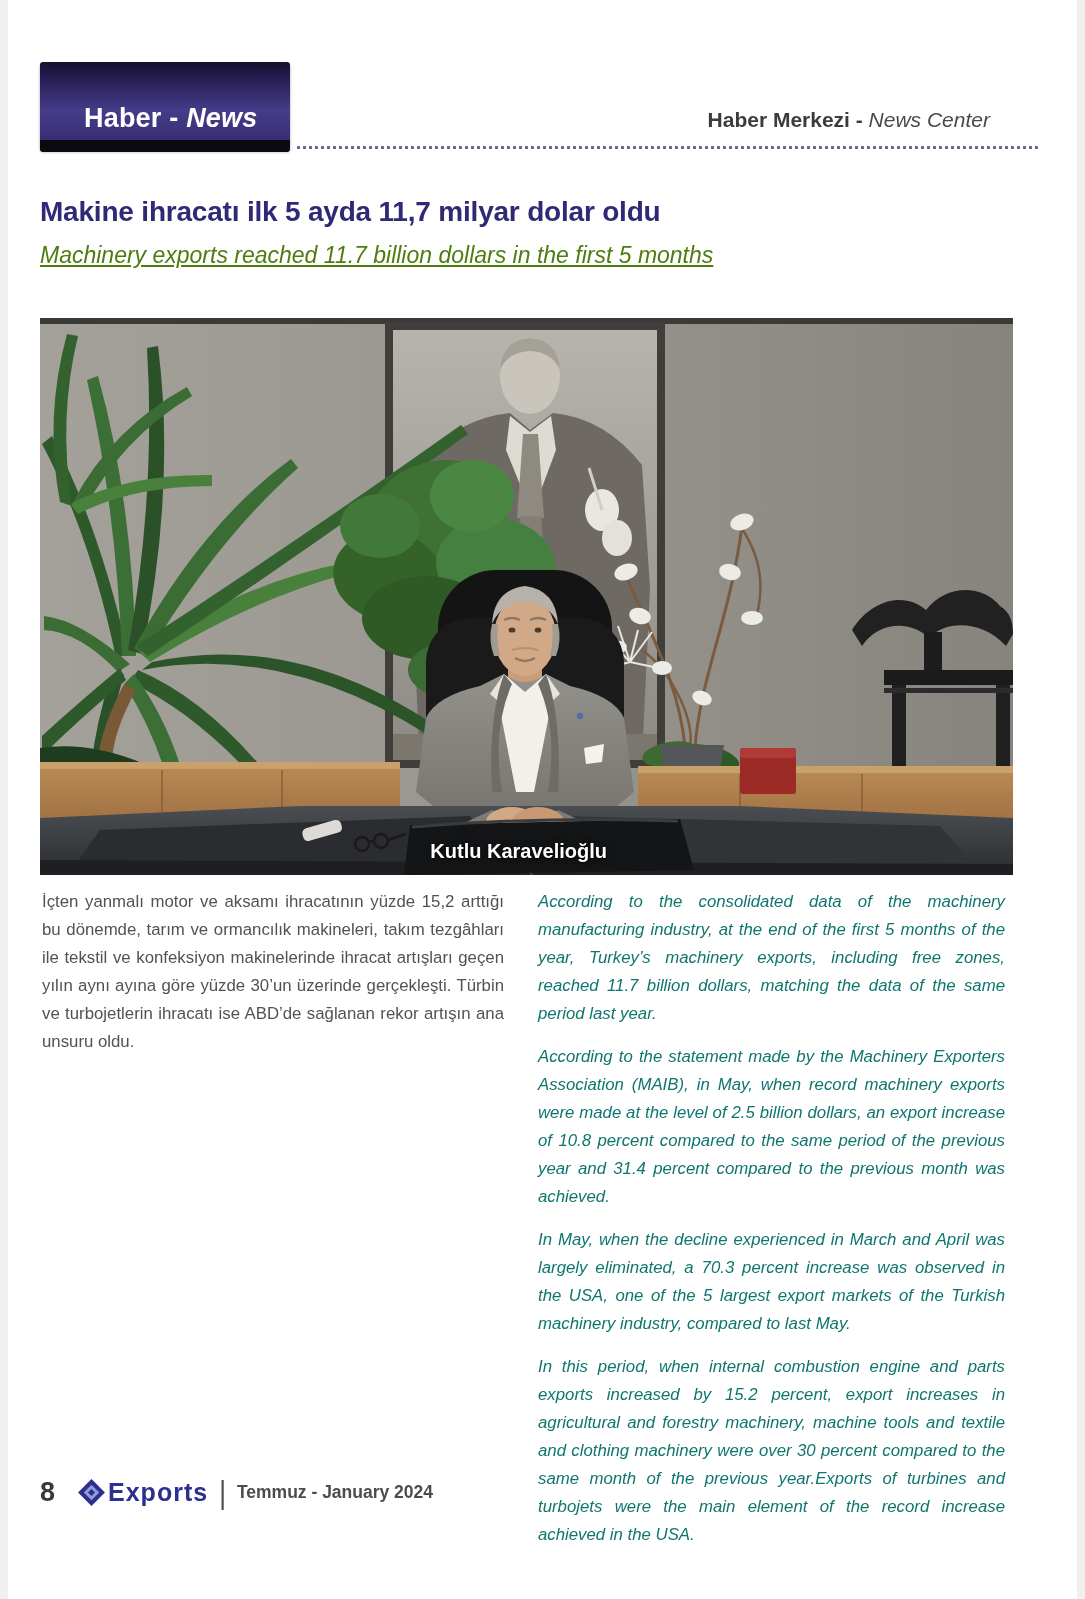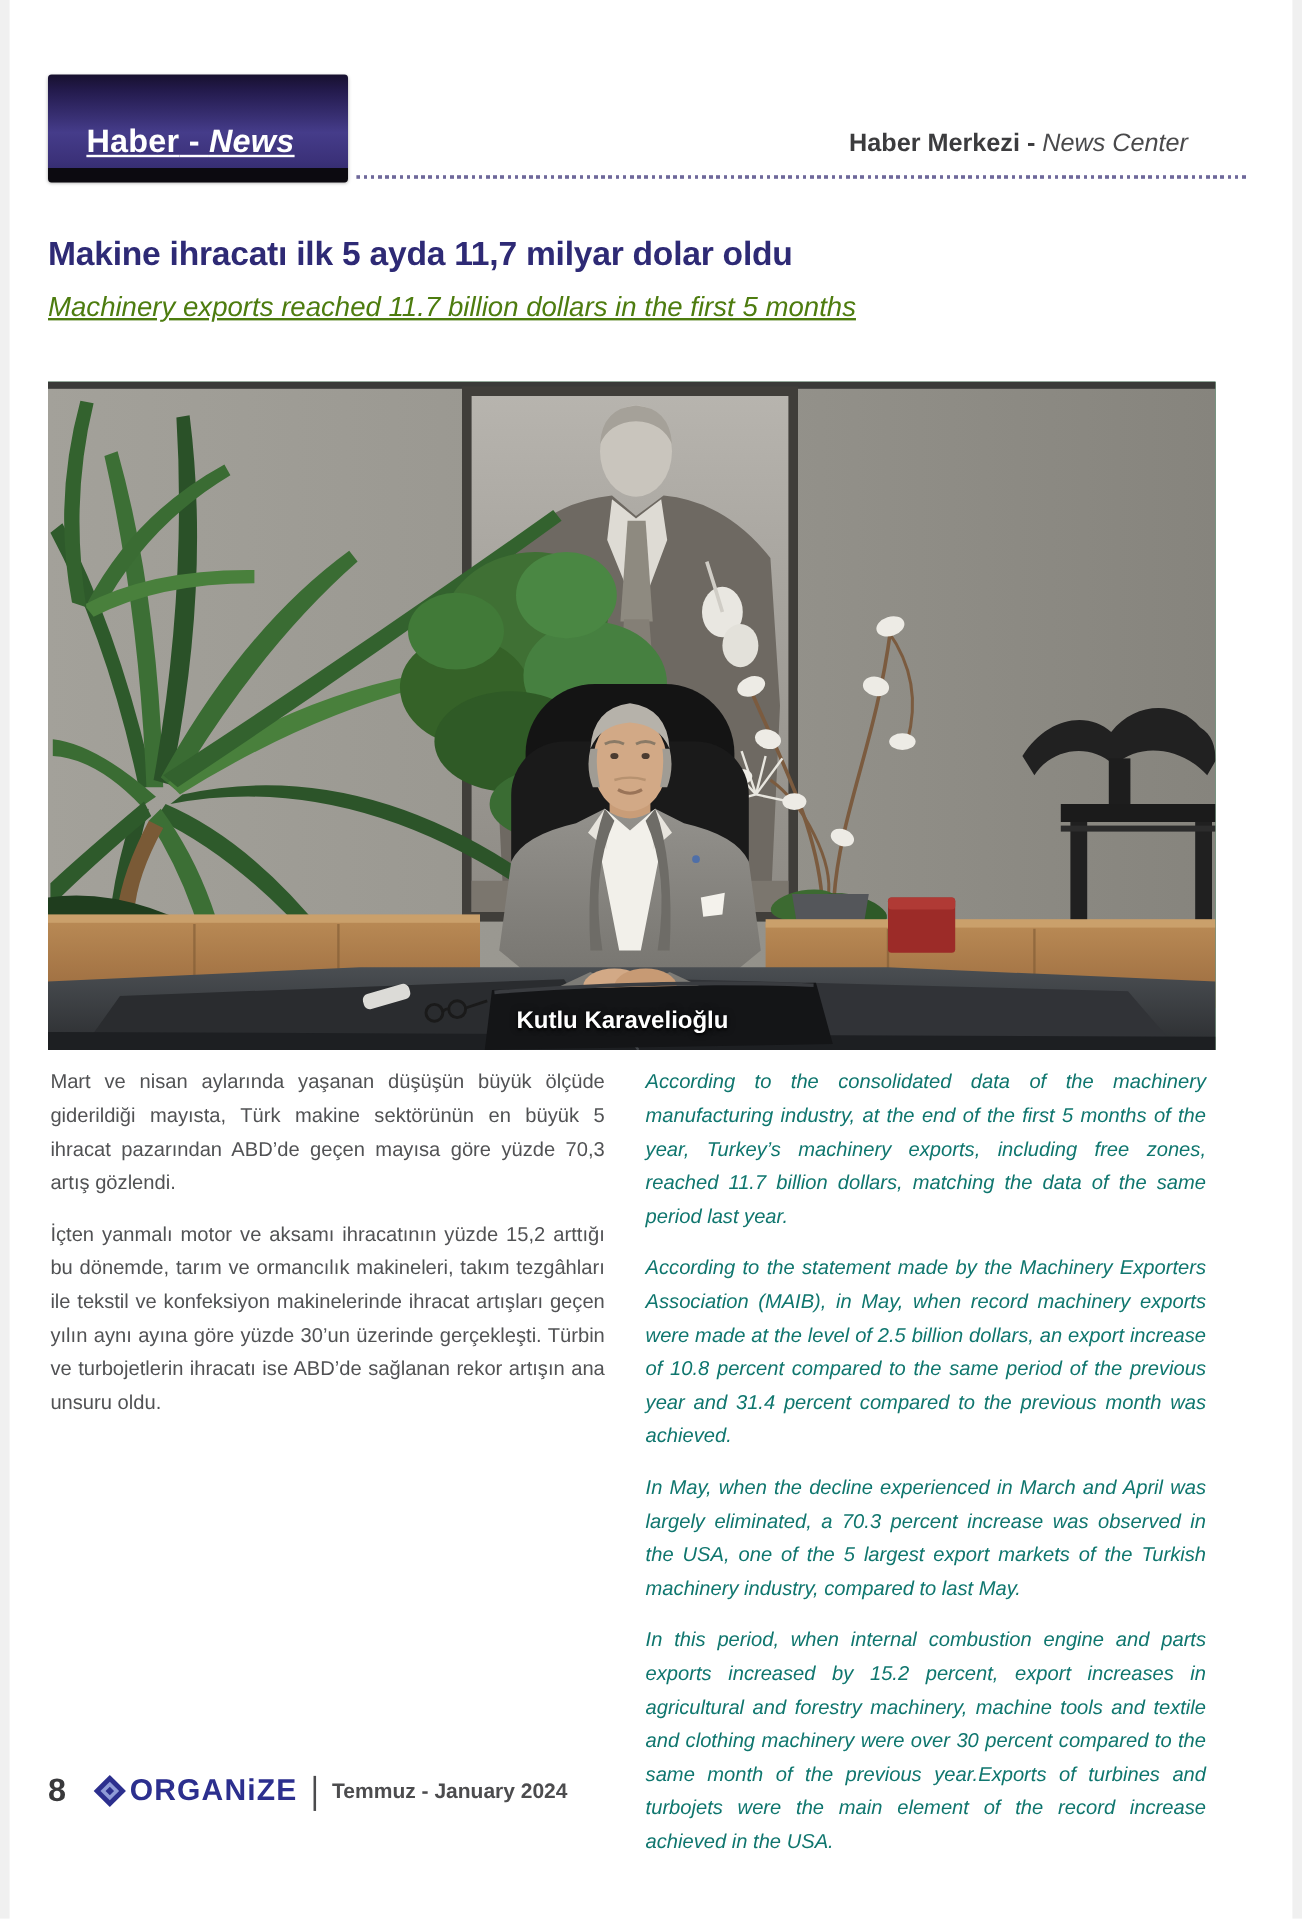--- a/index.html
+++ b/index.html
@@ -13,21 +13,21 @@
   
   .badge{
     position:absolute;left:40px;top:62px;width:250px;height:88px;border-radius:3px;
     background:linear-gradient(180deg,#17102e 0%,#241b4e 16%,#453c8a 55%,#3b3179 82%,#2f2866 100%);
     box-shadow:0 2px 3px rgba(0,0,0,.35);
   }
   .badge::after{
     content:"";position:absolute;left:0;right:0;bottom:-2px;height:12px;background:#0c0a10;border-radius:0 0 3px 3px;
   }
   .badge-text{
-    position:absolute;left:32px;bottom:16px;color:#ffffff;font-size:27px;letter-spacing:.2px;white-space:nowrap;text-decoration:underline;
+    position:absolute;left:44px;bottom:16px;color:#ffffff;font-size:27px;letter-spacing:.2px;white-space:nowrap;
   }
   .badge-bold{font-weight:bold;}
   .badge-italic{font-style:italic;font-weight:600;}
 
   .header-right{
     position:absolute;right:95px;top:108px;font-size:21px;color:#3c3c3e;white-space:nowrap;
   }
   .hr-bold{font-weight:600;margin-left:24px;}
   .hr-italic{font-style:italic;font-weight:400;color:#4a4a4c;}
 
@@ -275,31 +275,30 @@
     <circle cx="322" cy="526" r="7"></circle>
         <circle cx="341" cy="523" r="7"></circle>
     <path d="M329,525 Q332,522 334,523"></path>
         <path d="M348,522 L366,516"></path>
   </g>
 </svg>
 <div class="photo-caption">Kutlu Karavelioğlu</div>
 </div>
 
 <div class="col col-tr">
-  <p>Mart ve nisan aylarında yaşanan düşüşün büyük ölçüde giderildiği mayısta, Türk makine sektörünün en büyük 5 ihracat pazarından ABD’de geçen mayısa göre yüzde 70,3 artış gözlendi.</p>
   <p>İçten yanmalı motor ve aksamı ihracatının yüzde 15,2 arttığı bu dönemde, tarım ve ormancılık makineleri, takım tezgâhları ile tekstil ve konfeksiyon makinelerinde ihracat artışları geçen yılın aynı ayına göre yüzde 30’un üzerinde gerçekleşti. Türbin ve turbojetlerin ihracatı ise ABD’de sağlanan rekor artışın ana unsuru oldu.</p>
 </div>
 <div class="col col-en">
   <p>According to the consolidated data of the machinery manufacturing industry, at the end of the first 5 months of the year, Turkey’s machinery exports, including free zones, reached 11.7 billion dollars, matching the data of the same period last year.</p>
   <p>According to the statement made by the Machinery Exporters Association (MAIB), in May, when record machinery exports were made at the level of 2.5 billion dollars, an export increase of 10.8 percent compared to the same period of the previous year and 31.4 percent compared to the previous month was achieved.</p>
   <p>In May, when the decline experienced in March and April was largely eliminated, a 70.3 percent increase was observed in the USA, one of the 5 largest export markets of the Turkish machinery industry, compared to last May.</p>
   <p>In this period, when internal combustion engine and parts exports increased by 15.2 percent, export increases in agricultural and forestry machinery, machine tools and textile and clothing machinery were over 30 percent compared to the same month of the previous year.Exports of turbines and turbojets were the main element of the record increase achieved in the USA.</p>
 </div>
 
 <div class="footer">
   <span class="page-number">8</span>
   <span class="logo">
     <span class="diamond"></span>
-    <span class="logo-text">ORGANiZE</span>
+    <span class="logo-text">Exports</span>
   </span>
   <span class="footer-sep">|</span>
   <span class="footer-date">Temmuz - January 2024</span>
 </div>
 
 </body></html>

